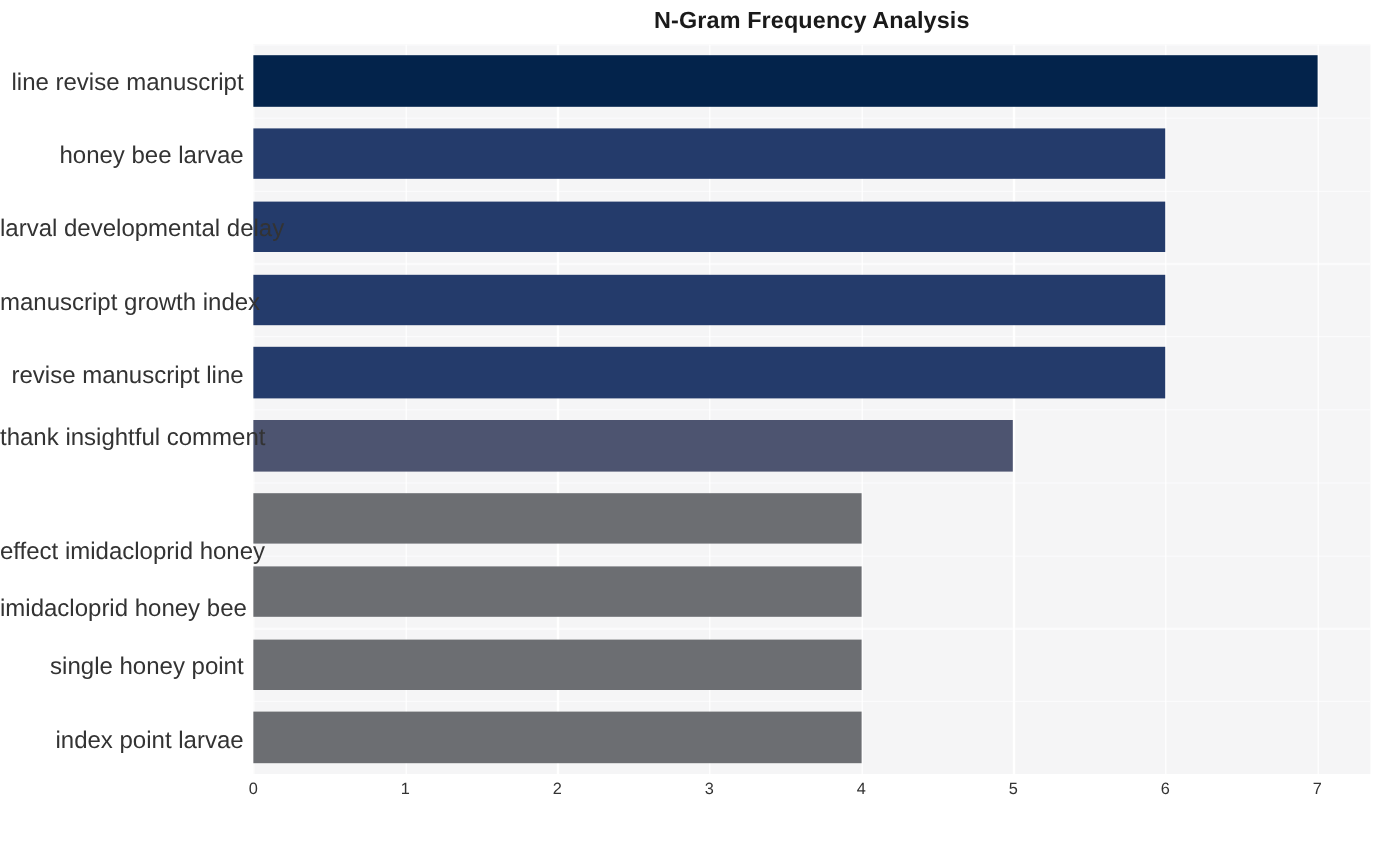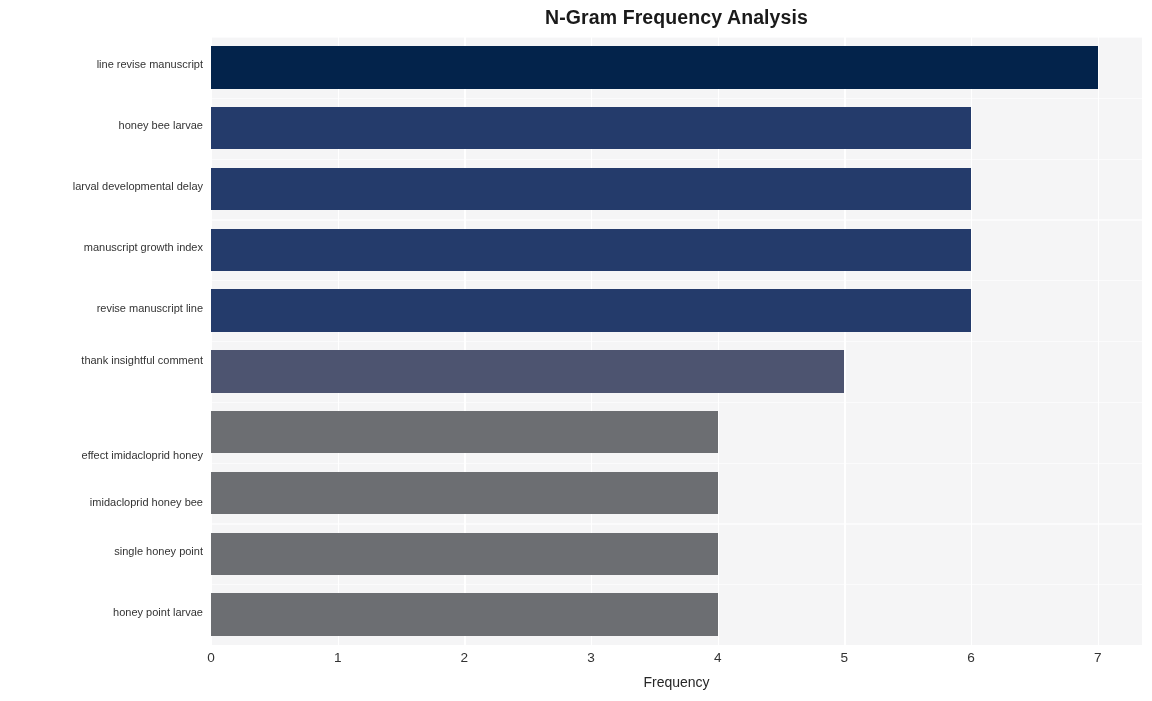--- a/index.html
+++ b/index.html
@@ -68,21 +68,21 @@
     position: absolute;
     left: 0;
     border-radius: 0;
   }
 
   
   .ytick {
     position: absolute;
     right: 1158px;           
     text-align: right;
-    font-size: 11px;
+    font-size: 20px;
     color: #333333;
     white-space: nowrap;
   }
   #ytick-layer {
     position: absolute;
     left: 0; top: 0;
     width: 203px;
     height: 701px;
   }
   #ytick-layer .ytick {
@@ -165,28 +165,27 @@
   <div id="ytick-layer">
       <div class="ytick" style="top: 58.4px;">line revise manuscript</div>
       <div class="ytick" style="top: 119.2px;">honey bee larvae</div>
       <div class="ytick" style="top: 180px;">larval developmental delay</div>
       <div class="ytick" style="top: 240.8px;">manuscript growth index</div>
       <div class="ytick" style="top: 301.6px;">revise manuscript line</div>
       <div class="ytick" style="top: 354px;">thank insightful comment</div>
       <div class="ytick" style="top: 449px;">effect imidacloprid honey</div>
       <div class="ytick" style="top: 496px;">imidacloprid honey bee</div>
       <div class="ytick" style="top: 544.8px;">single honey point</div>
-      <div class="ytick" style="top: 605.6px;">honey point larvae</div>
+      <div class="ytick" style="top: 605.6px;">index point larvae</div>
     </div>
   <div id="xtick-layer">
       <div class="xtick" style="left: 211px;">0</div>
       <div class="xtick" style="left: 337.667px;">1</div>
       <div class="xtick" style="left: 464.333px;">2</div>
       <div class="xtick" style="left: 591px;">3</div>
       <div class="xtick" style="left: 717.667px;">4</div>
       <div class="xtick" style="left: 844.333px;">5</div>
       <div class="xtick" style="left: 971px;">6</div>
       <div class="xtick" style="left: 1097.67px;">7</div>
     </div>
 
-  <div id="xaxis-label">Frequency</div>
 
 </div>
 
 </body></html>

